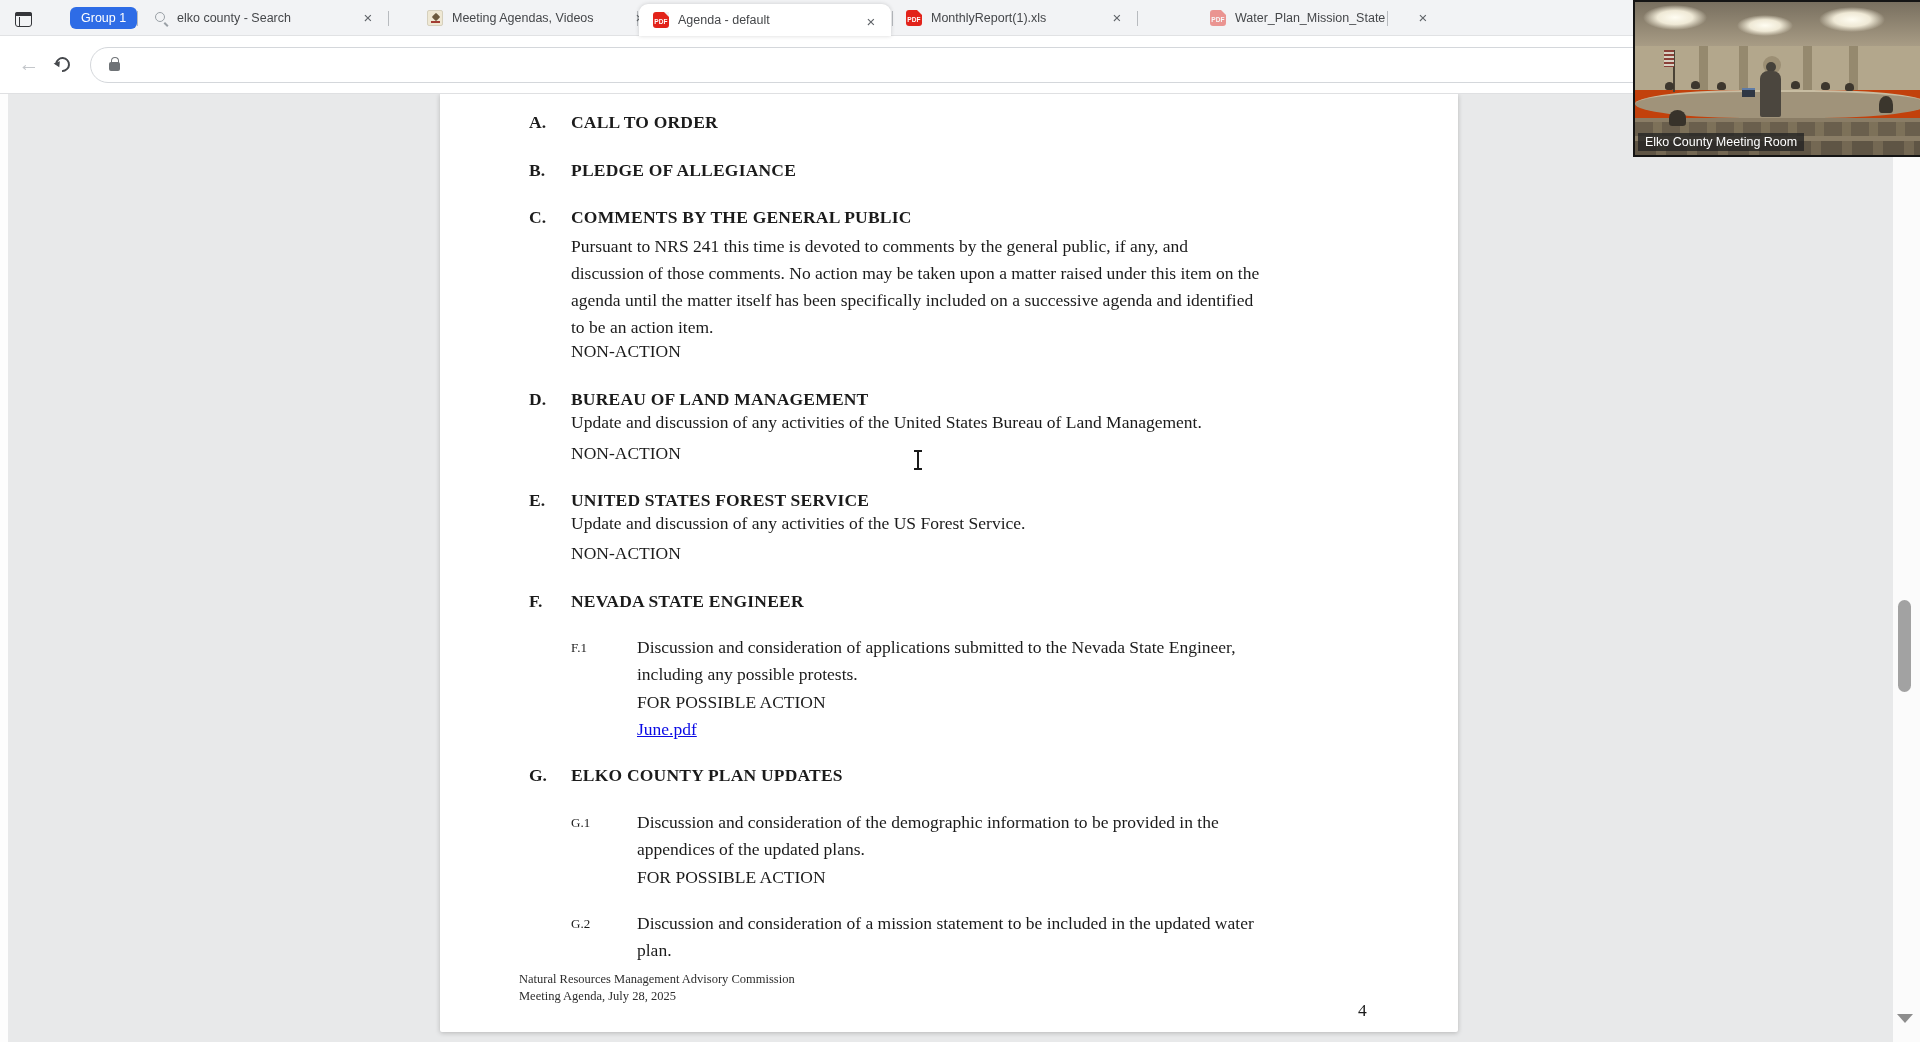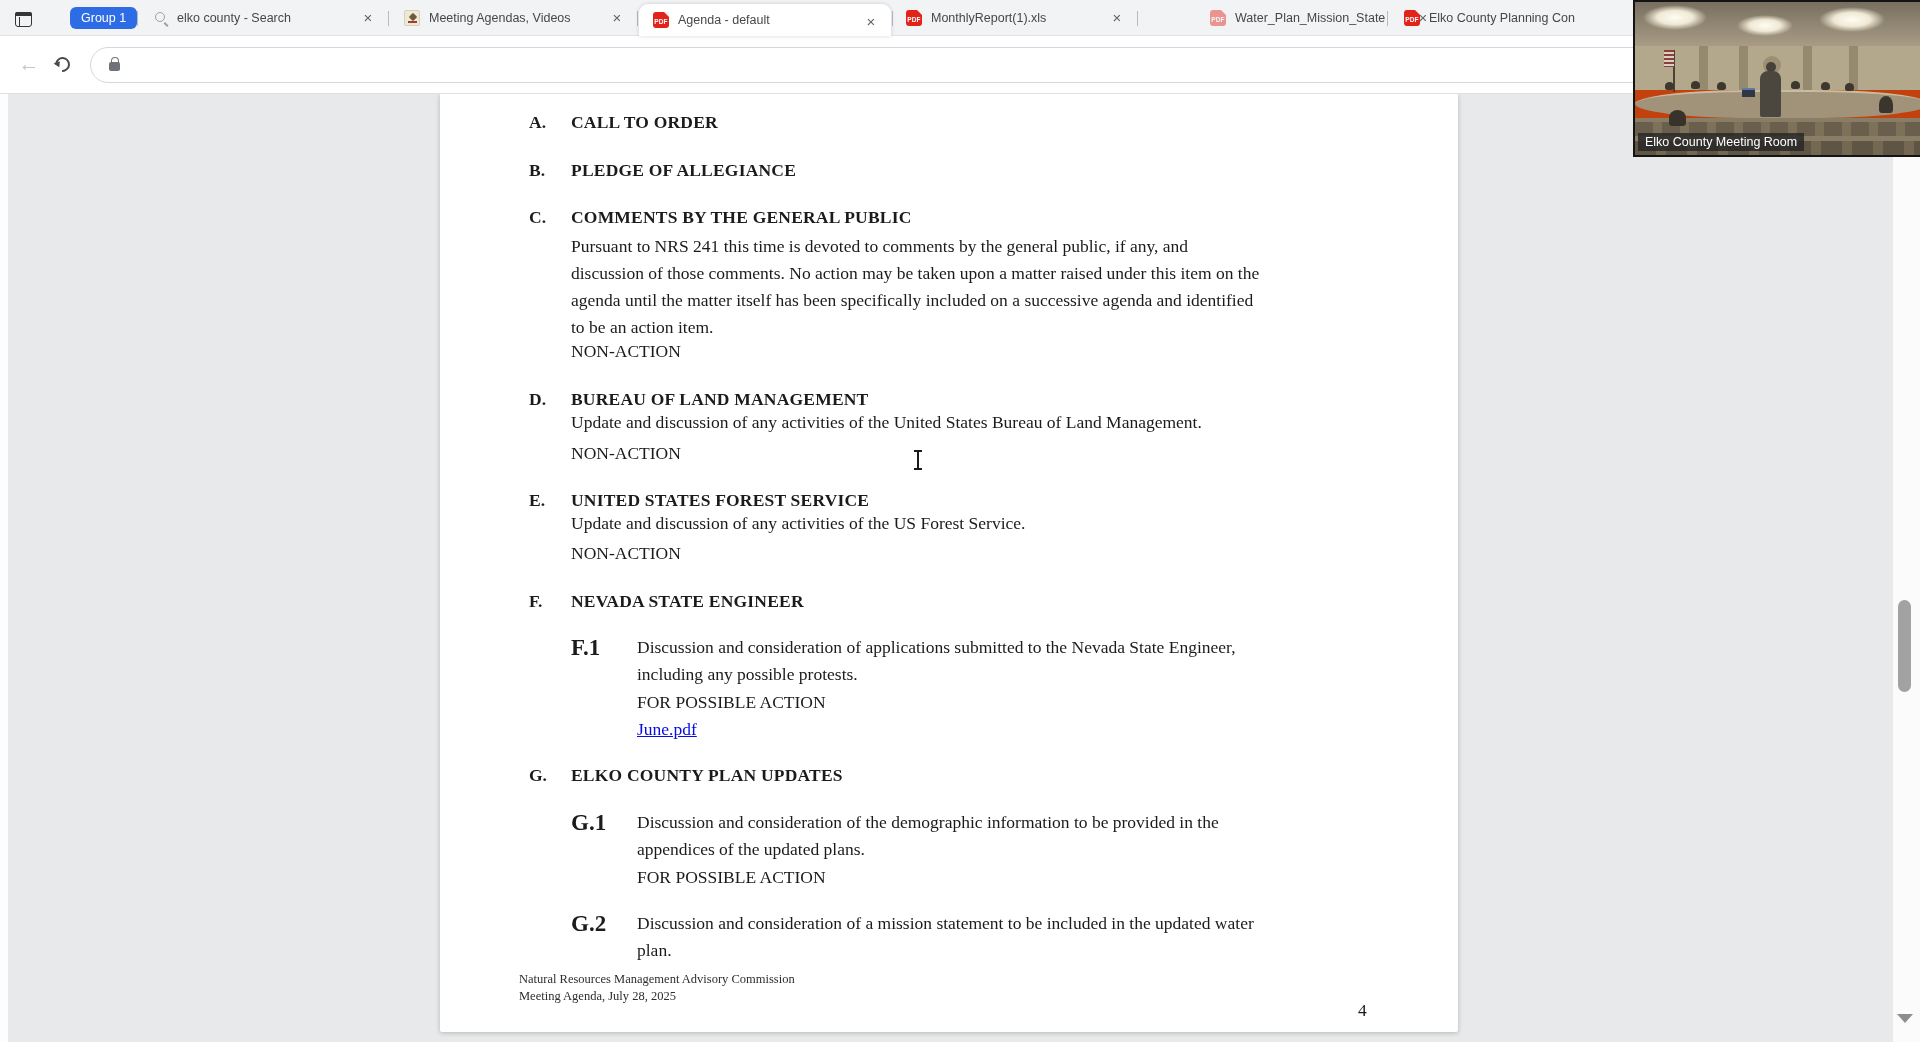--- a/index.html
+++ b/index.html
@@ -77,21 +77,21 @@
 
   
   .page { position:absolute; left:440px; top:0; width:1018px; height:938px; background:#fff;
           box-shadow:0 1px 5px rgba(0,0,0,.22); border-radius:0 0 2px 2px;
           font-family:"Liberation Serif", serif; color:#1b1b1b; }
   .ln { position:absolute; line-height:22px; font-size:17.5px; white-space:nowrap; }
   .hrow .letter { position:absolute; left:89px; font-weight:bold; }
   .hrow .htitle { position:absolute; left:131px; font-weight:bold; letter-spacing:.2px;text-align:right; }
   .body { position:absolute; left:131px; width:808px; font-size:17.5px; line-height:27px;
           white-space:pre-line; }
-  .sub-num { position:absolute; left:131px; font-size:23px; line-height:27px;font-weight:bold; }
+  .sub-num { position:absolute; left:131px; font-size:13px; line-height:27px; }
   .sub-text { position:absolute; left:197px; width:750px; font-size:17.5px; line-height:27px;
               white-space:pre-line; }
   .action { position:absolute; font-size:17.5px; line-height:22px; }
   .doclink { position:absolute; left:197px; font-size:17.5px; line-height:22px;
              color:#0a0ae5; text-decoration:underline; }
   .footer-ln { position:absolute; left:79px; font-size:12.5px; line-height:17px; color:#2d2d2d; }
   .pagenum { position:absolute; left:918px; font-size:17.5px; color:#1b1b1b; }
 
   
   .ibeam { position:absolute; left:913px; top:450px; width:10px; height:20px; z-index:6; }
@@ -150,21 +150,21 @@
   <div class="tab-sep" style="left:892px"></div>
   <div class="tab-sep" style="left:1137px"></div>
   <div class="tab-sep" style="left:1387px"></div>
 
   <div class="tab" style="left:140px;width:248px">
     <span class="fav search-fav"></span>
     <span class="title">elko county - Search</span>
     <span class="close">×</span>
   </div>
 
-  <div class="tab" style="left:390px;width:247px">
+  <div class="tab" style="left:413px;width:247px">
     <span class="fav site-fav"></span>
     <span class="title">Meeting Agendas, Videos</span>
     <span class="close">×</span>
   </div>
 
   <div class="tab active" style="left:639px;width:252px">
     <span class="fav pdficon">
       <span class="pdf-label">PDF</span>
     </span>
     <span class="title">Agenda - default</span>
@@ -180,26 +180,20 @@
   </div>
 
   <div class="tab" style="left:1196px;width:247px">
     <span class="fav pdficon faded">
       <span class="pdf-label">PDF</span>
     </span>
     <span class="title">Water_Plan_Mission_State</span>
     <span class="close">×</span>
   </div>
 
-  <div class="tab" style="left:1390px;width:250px">
-    <span class="fav pdficon">
-      <span class="pdf-label">PDF</span>
-    </span>
-    <span class="title">Elko County Planning Con</span>
-  </div>
 </div>
 
 <div class="addressbar">
   <div class="nav-back">←</div>
   <div class="reload-btn">
     <span class="reload"></span>
   </div>
   <div class="url-pill">
     <span class="lock"></span>
   </div>

